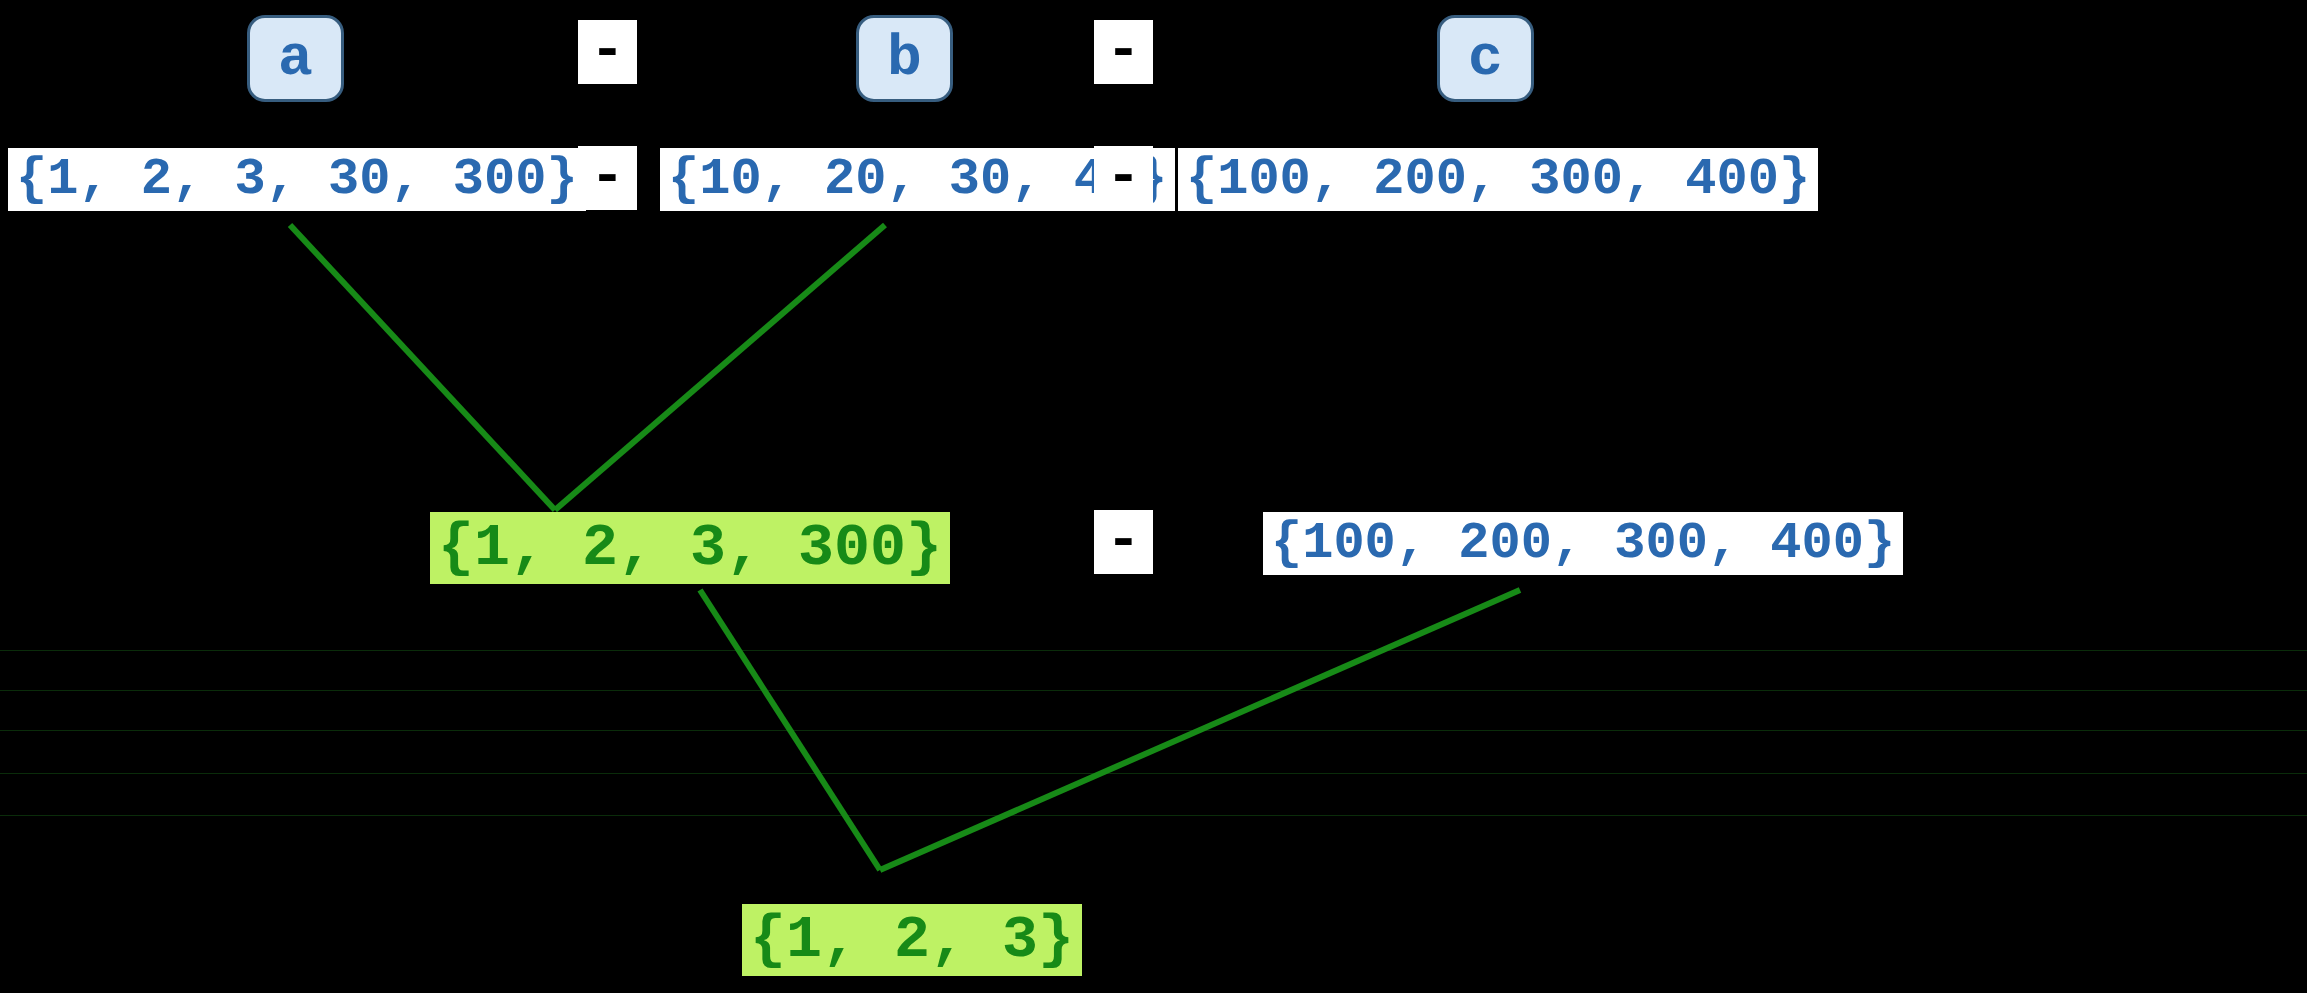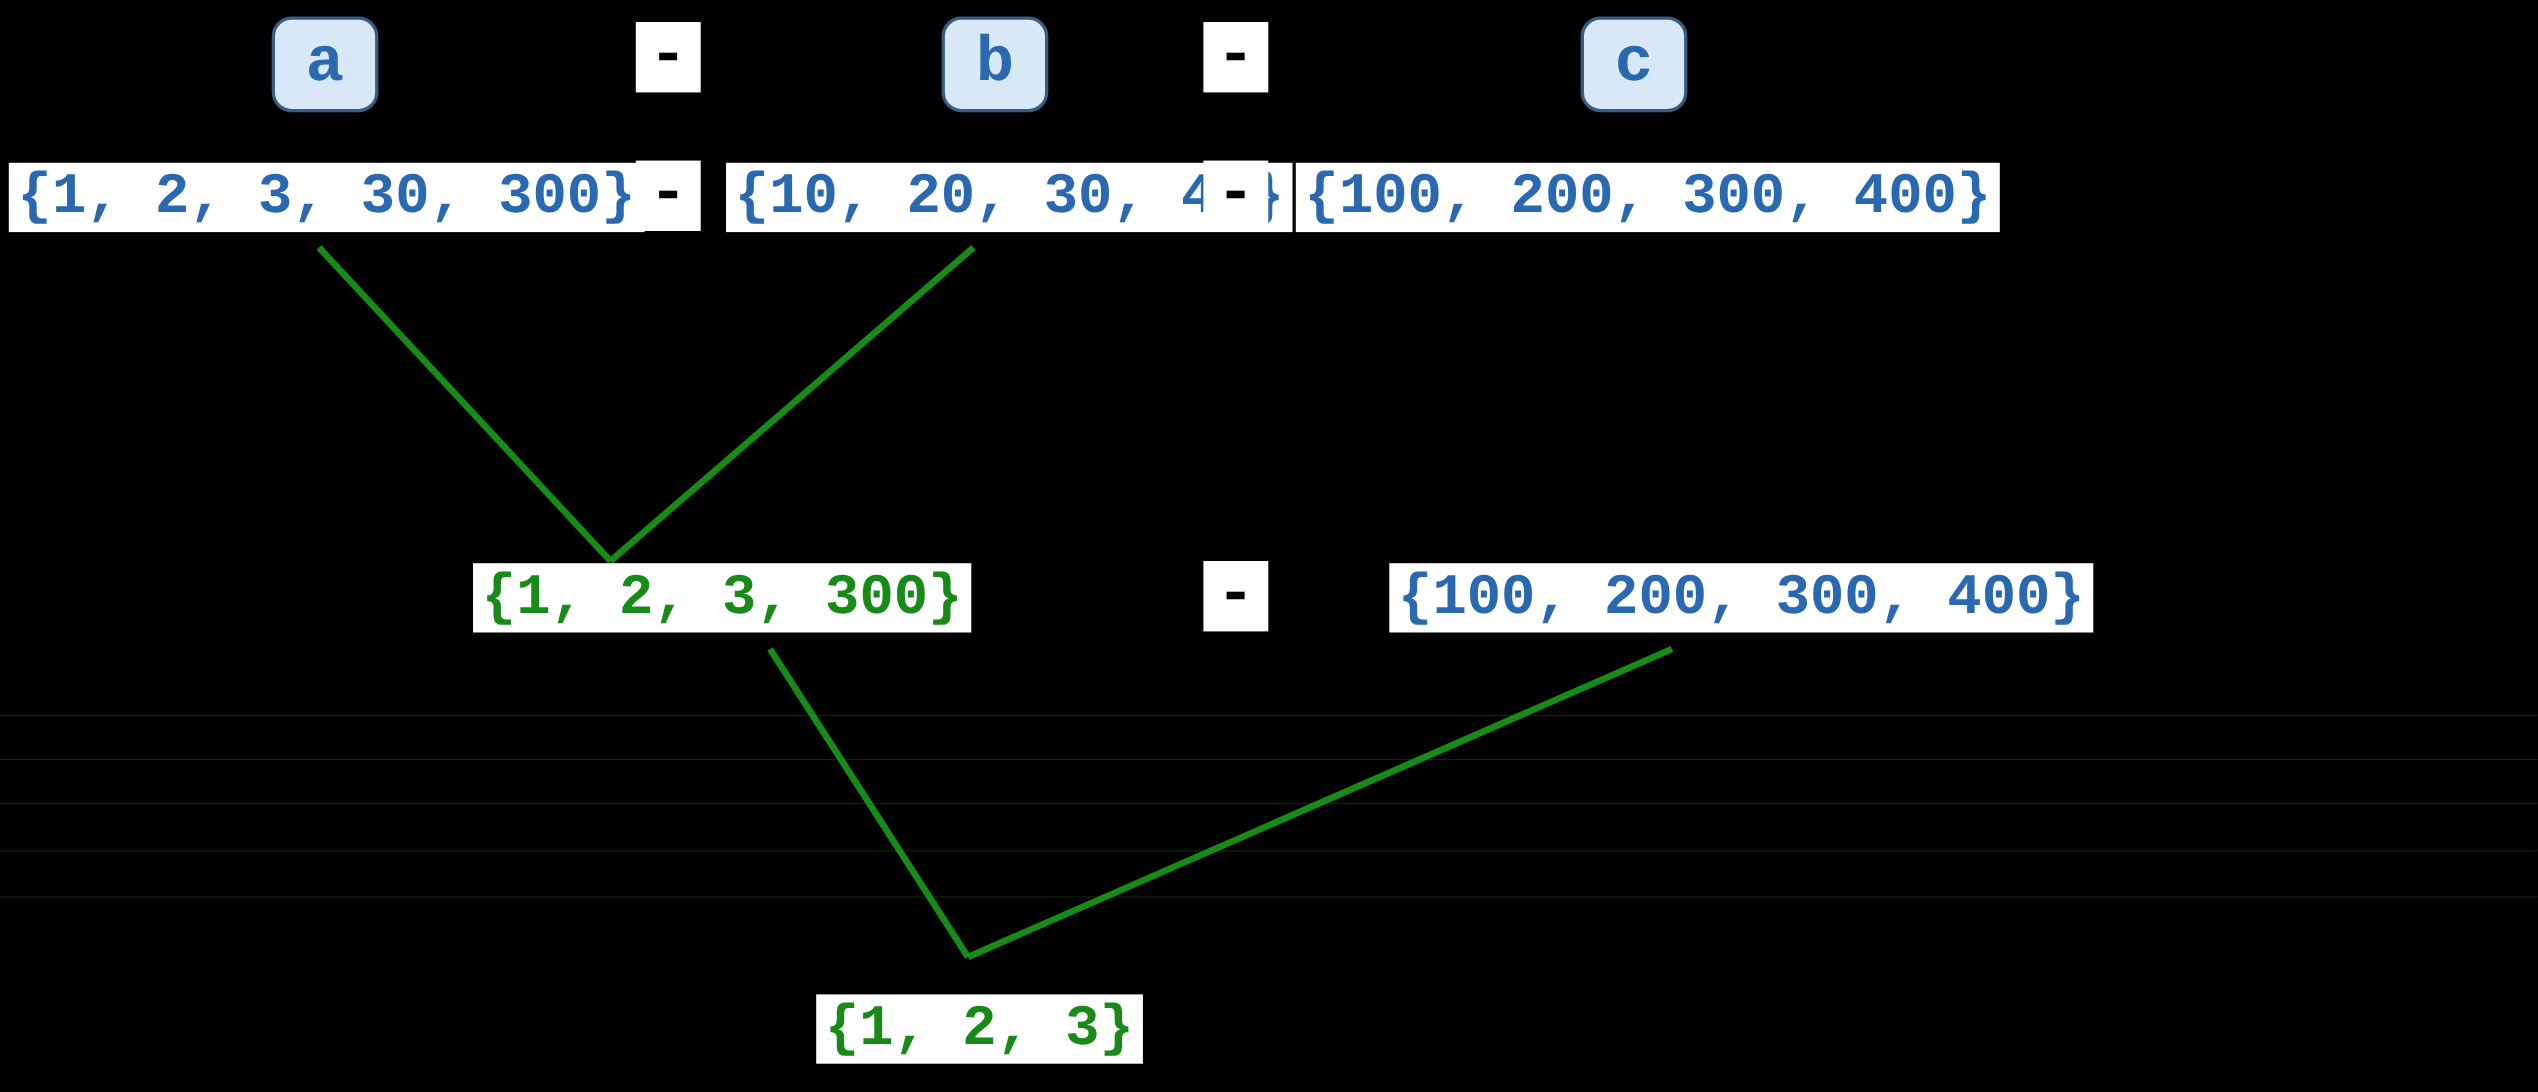--- a/index.html
+++ b/index.html
@@ -37,23 +37,23 @@
     position: absolute;
     background: #fff;
     color: #2a69b0;
     font-size: 52px;
     padding: 2px 8px;
     white-space: nowrap;
     box-sizing: border-box;
   }
   .set-green {
     position: absolute;
-    background: #ffffff;
+    background: #bef264;
     color: #178a17;
-    font-size: 52px;
+    font-size: 60px;
     padding: 2px 8px;
     white-space: nowrap;
     box-sizing: border-box;
   }
   svg.lines {
     position: absolute;
     left: 0; top: 0;
     width: 2307px;
     height: 993px;
     pointer-events: none;

